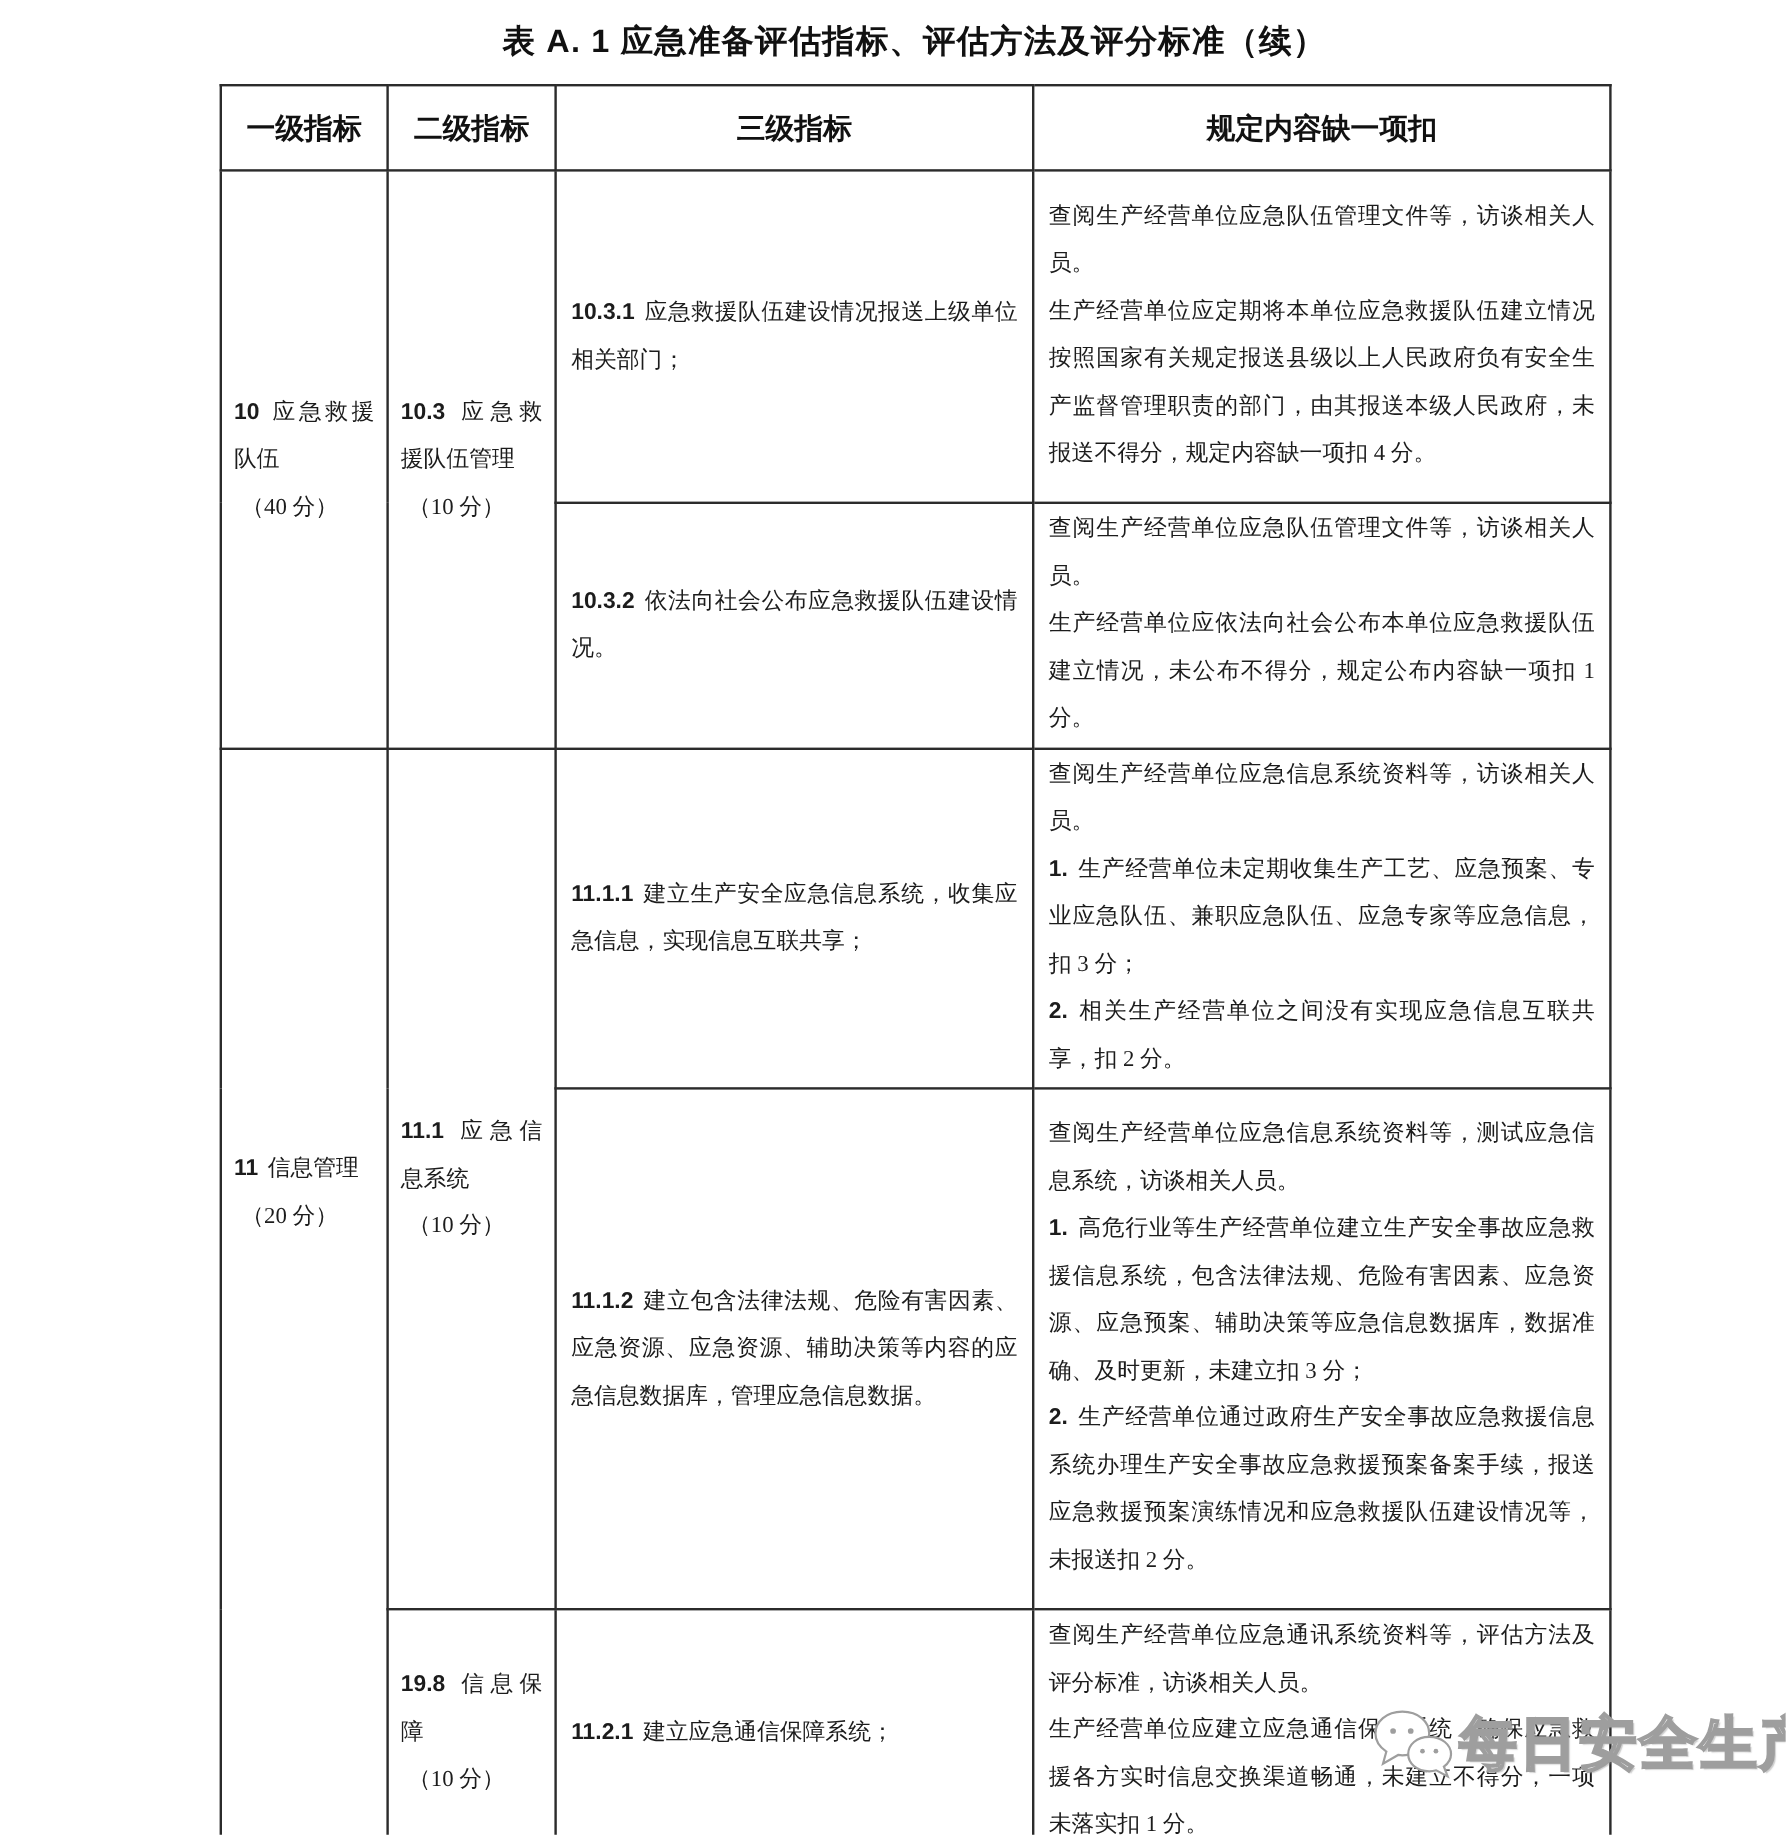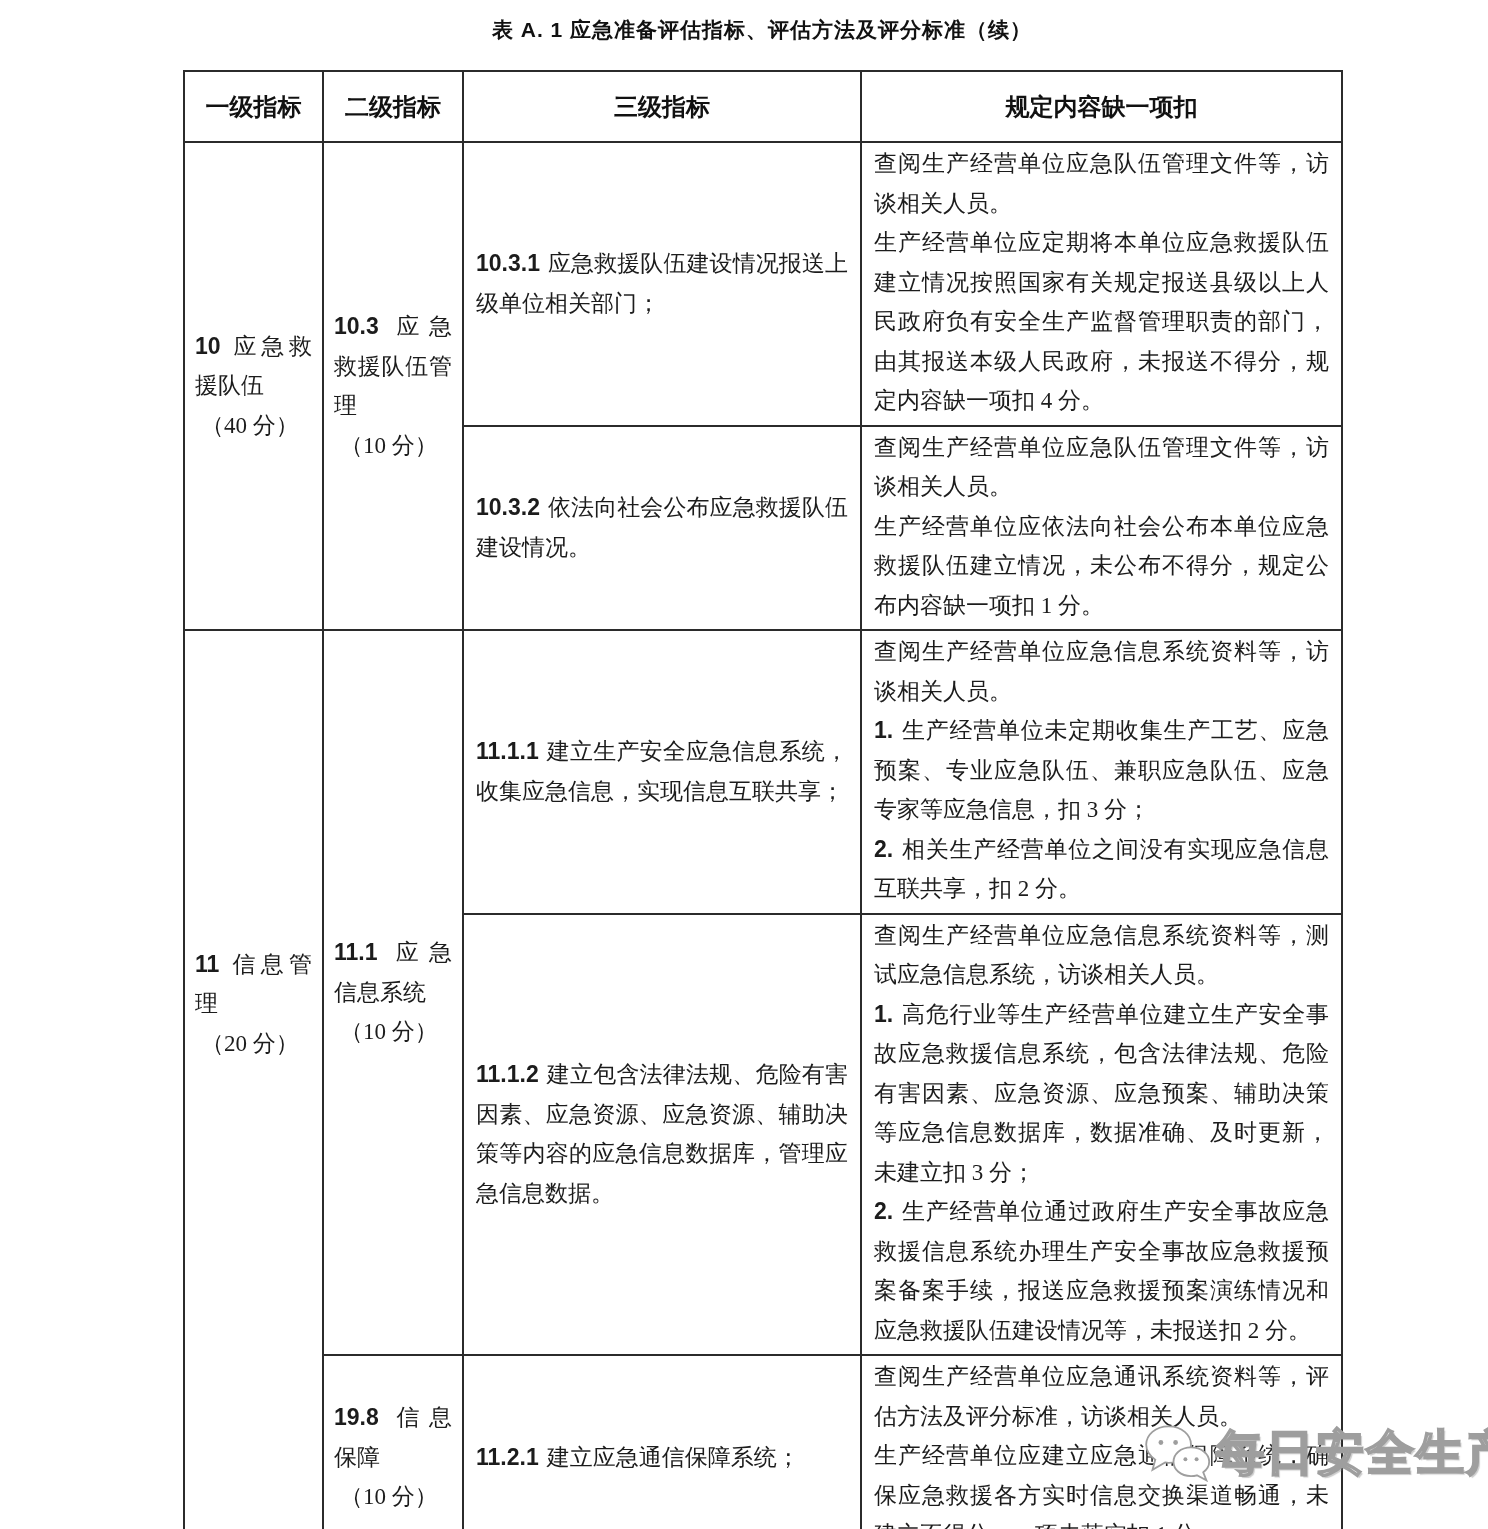--- a/index.html
+++ b/index.html
@@ -10,35 +10,35 @@
     color: #1c1c1c;
     position: relative;
     overflow: hidden;
   }
   .doc-title {
     position: absolute;
     left: 183px; top: 16px; width: 1158px;
     text-align: center;
     font-family: "Liberation Sans", "DejaVu Sans", sans-serif;
     font-weight: bold;
-    font-size: 21px;
+    font-size: 27px;
     color: #111;
     letter-spacing: 1px;
     white-space: nowrap;
   }
   table.eval {
     position: absolute;
     left: 183px; top: 70px;
     width: 1158px;
     border-collapse: collapse;
     table-layout: fixed;
   }
   table.eval th, table.eval td {
     border: 2px solid #2b2b2b;
-    font-size: 23px;
+    font-size: 19px;
     vertical-align: middle;
   }
   table.eval th {
     font-family: "Liberation Sans", "DejaVu Sans", sans-serif;
     font-weight: bold;
     font-size: 24px;
     text-align: center;
     height: 71px;
     color: #111;
     margin-left: 28px;

